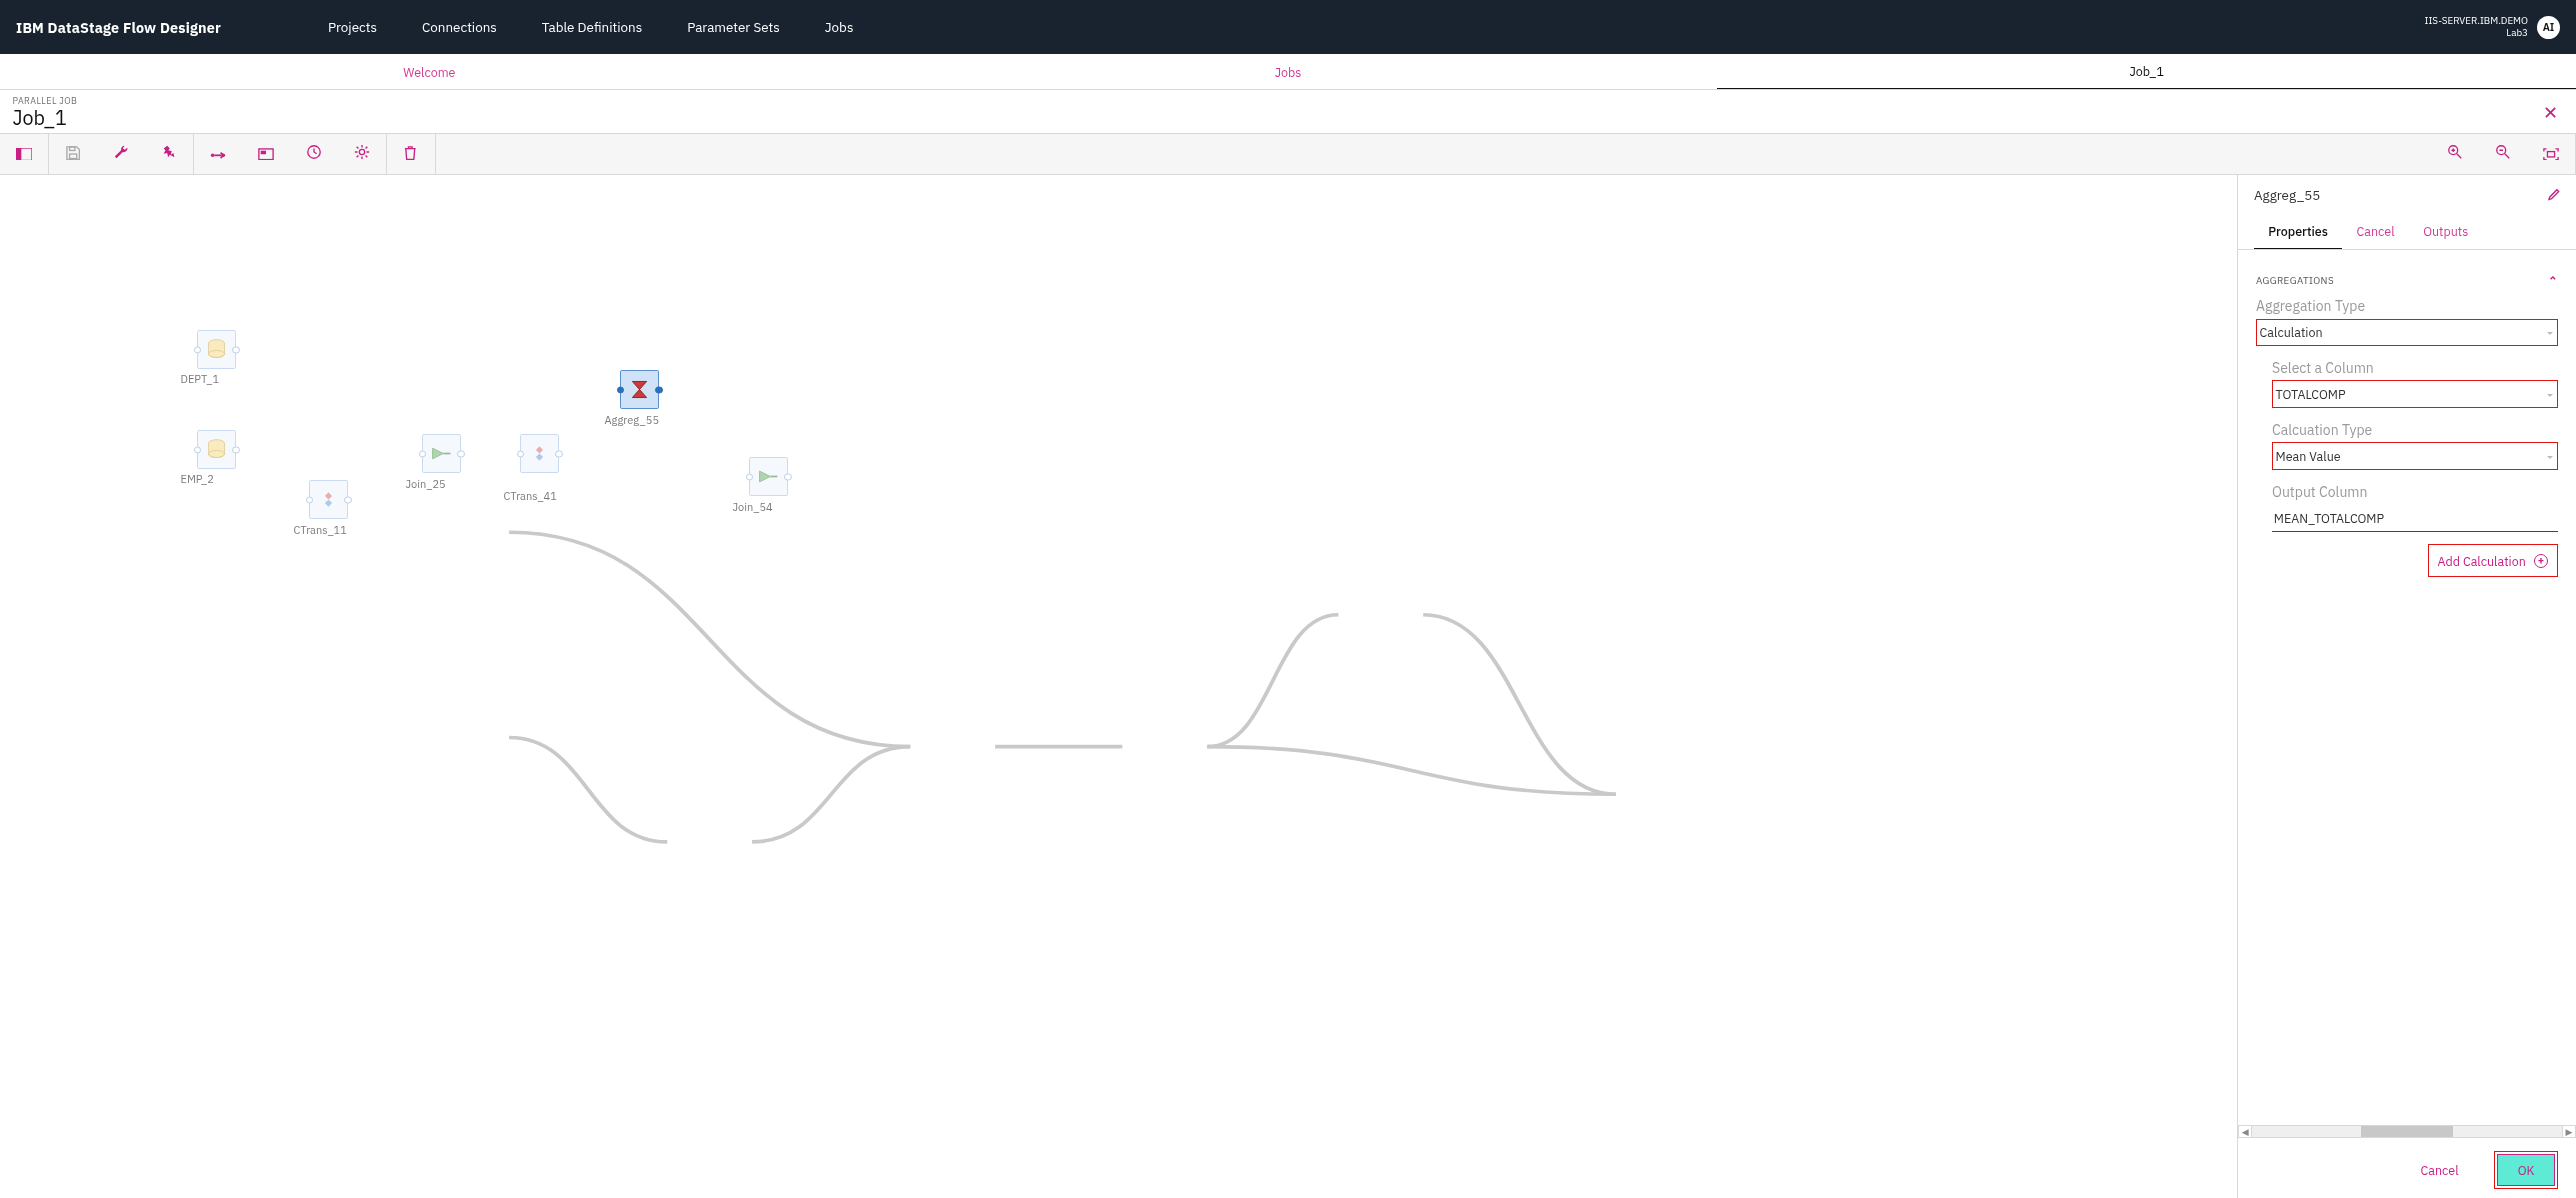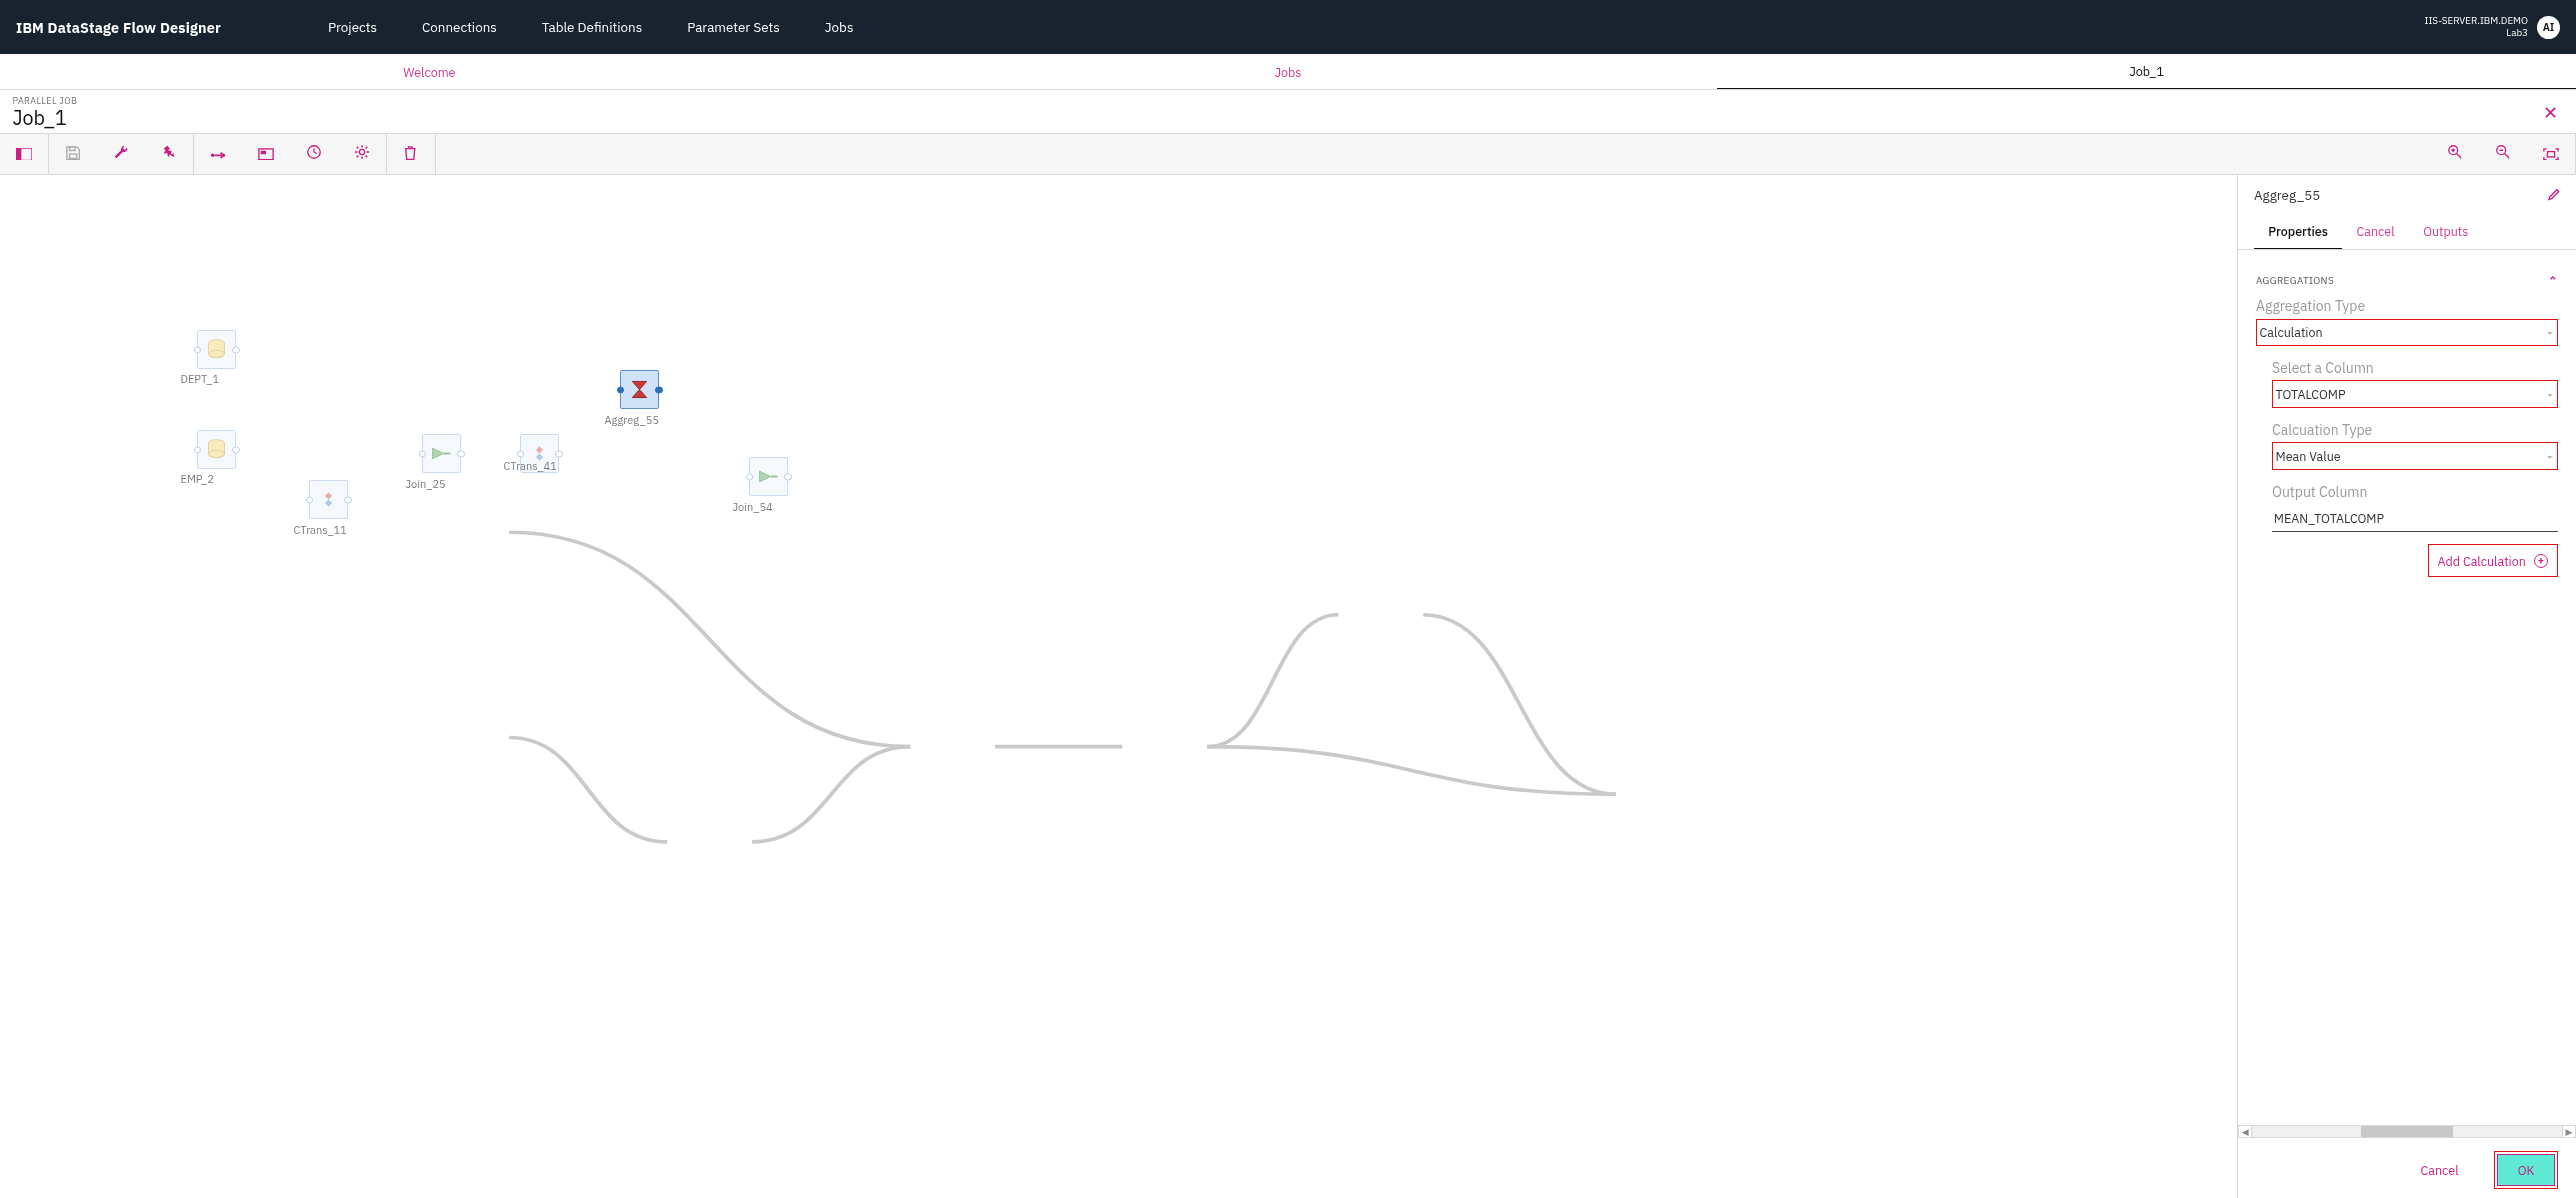--- a/index.html
+++ b/index.html
@@ -311,21 +311,21 @@
       </div>
       <div class="nodelbl" style="left: 441px; top: 302px;">Join_25</div>
       <div class="node" style="left: 520px; top: 259px;">
         <span class="port l"></span>
         <svg viewBox="0 0 28 28">
           <path d="M14 6l4 4-4 4-4-4z" fill="#e06a6a"></path>
           <path d="M14 14l4 4-4 4-4-4z" fill="#6aa0e0"></path>
         </svg>
         <span class="port r"></span>
       </div>
-      <div class="nodelbl" style="left: 539px; top: 284px;">CTrans_41</div>
+      <div class="nodelbl" style="left: 539px; top: 314px;">CTrans_41</div>
       <div class="node selected" style="left: 620px; top: 195px;">
         <span class="port l"></span>
         <svg viewBox="0 0 28 28">
           <path d="M6 5h16l-8 9 8 9H6l8-9z" fill="#c93a3a" stroke="#8a1d1d"></path>
         </svg>
         <span class="port r"></span>
       </div>
       <div class="nodelbl" style="left: 640px; top: 238px;">Aggreg_55</div>
       <div class="node" style="left: 749px; top: 282px;">
         <span class="port l"></span>

